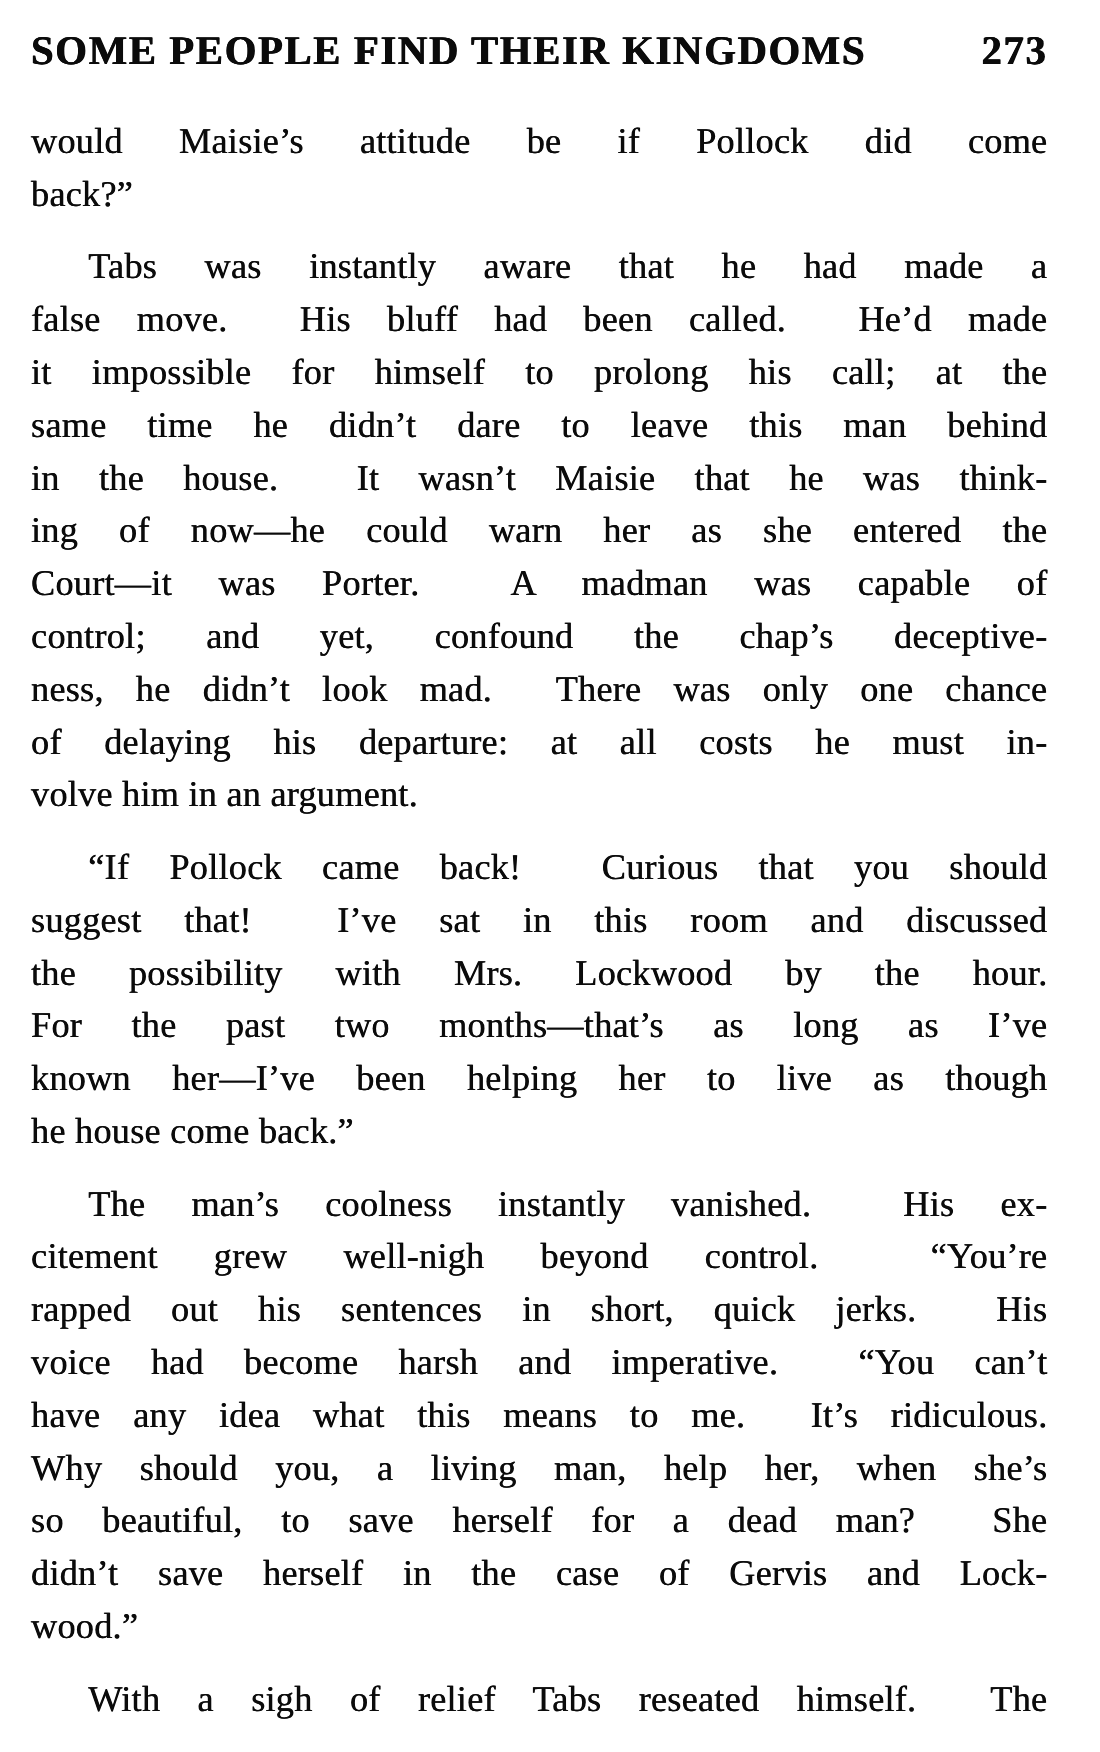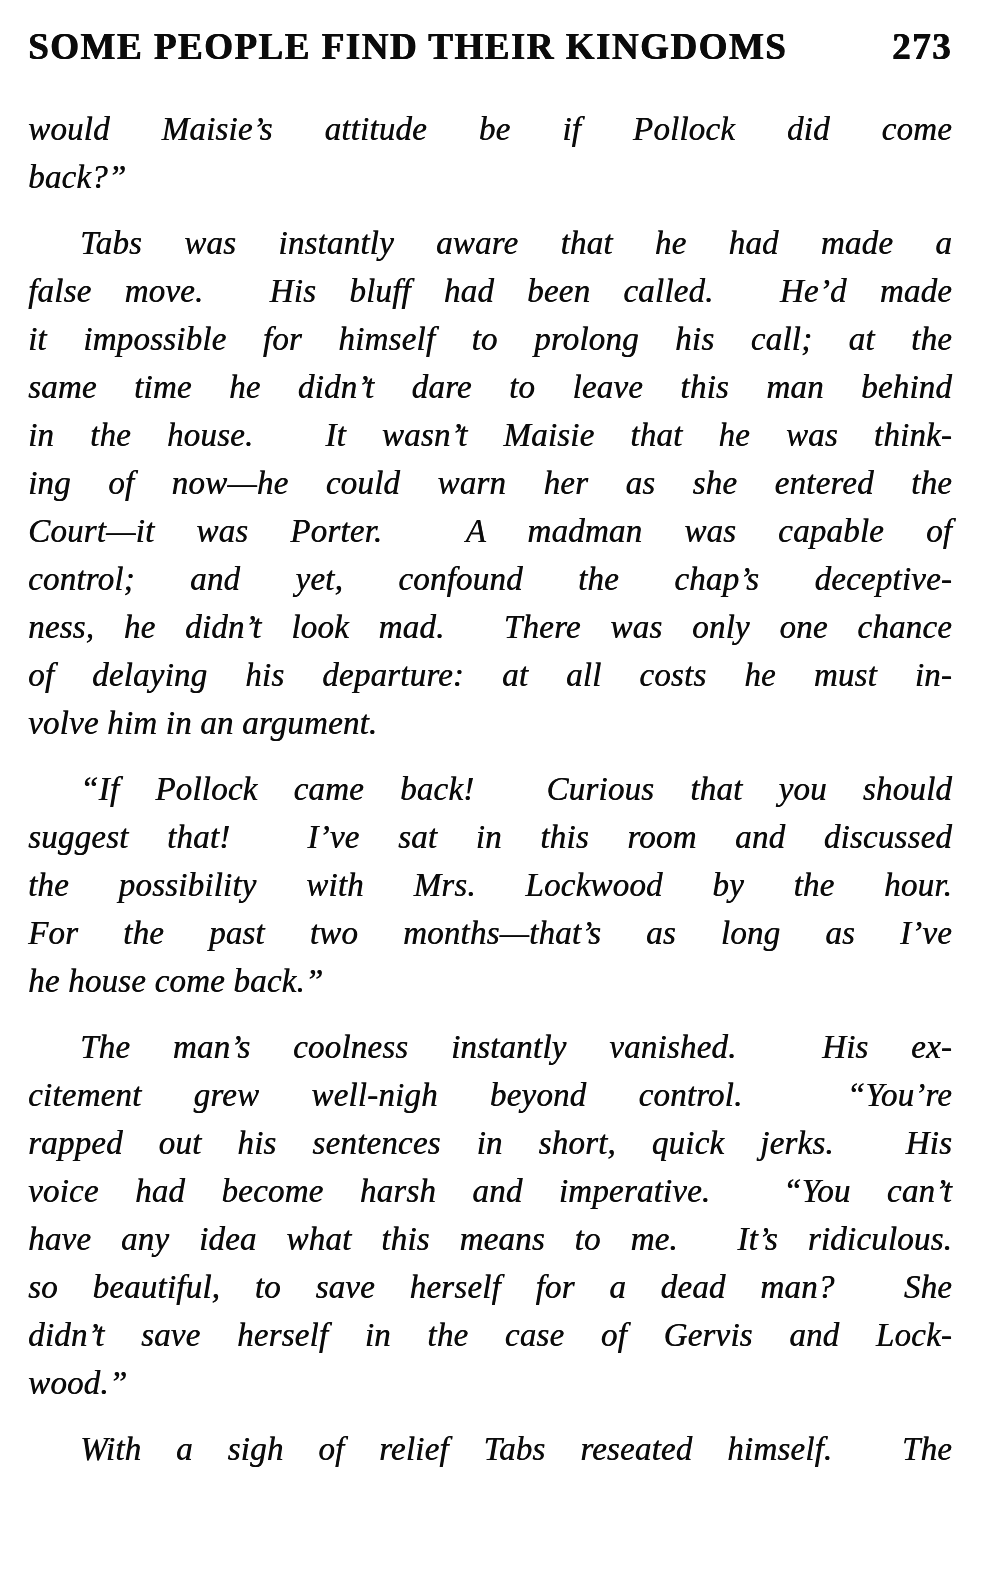--- a/index.html
+++ b/index.html
@@ -28,21 +28,20 @@
     letter-spacing: 1.5px;
     text-align: justify;
     text-align-last: justify;
     text-shadow: 0.7px 0 0 currentColor, 0 0.4px 0 currentColor;
     white-space: nowrap;
     display: flex;
     justify-content: space-between;
   }
   .text-block {
     margin-top: 37px;
-    font-style: italic;
   }
   .line {
     font-size: 33px;
     line-height: 48px;
     text-align: left;
     text-shadow: 0.45px 0 0 currentColor;
     letter-spacing: 0.2px;
   }
   .line.fill {
     text-align: justify;
@@ -73,24 +72,26 @@
       <div class="line fill">ing of now—he could warn her as she entered the</div>
       <div class="line fill">Court—it was Porter.&nbsp; A madman was capable of</div>
       <div class="line fill">control; and yet, confound the chap’s deceptive-</div>
       <div class="line fill">ness, he didn’t look mad.&nbsp; There was only one chance</div>
       <div class="line fill">of delaying his departure: at all costs he must in-</div>
       <div class="line">volve him in an argument.</div>
       <div class="line fill indent">“If Pollock came back!&nbsp; Curious that you should</div>
       <div class="line fill">suggest that!&nbsp; I’ve sat in this room and discussed</div>
       <div class="line fill">the possibility with Mrs. Lockwood by the hour.</div>
       <div class="line fill">For the past two months—that’s as long as I’ve</div>
+      <div class="line fill">known her—I’ve been helping her to live as though</div>
       <div class="line">he house come back.”</div>
       <div class="line fill indent">The man’s coolness instantly vanished.&nbsp; His ex-</div>
       <div class="line fill">citement grew well-nigh beyond control.&nbsp; “You’re</div>
       <div class="line fill">rapped out his sentences in short, quick jerks.&nbsp; His</div>
       <div class="line fill">voice had become harsh and imperative.&nbsp; “You can’t</div>
       <div class="line fill">have any idea what this means to me.&nbsp; It’s ridiculous.</div>
+      <div class="line fill">Why should you, a living man, help her, when she’s</div>
       <div class="line fill">so beautiful, to save herself for a dead man?&nbsp; She</div>
       <div class="line fill">didn’t save herself in the case of Gervis and Lock-</div>
       <div class="line">wood.”</div>
       <div class="line fill indent">With a sigh of relief Tabs reseated himself.&nbsp; The</div>
     </div>
 </div>
 
 </body></html>

